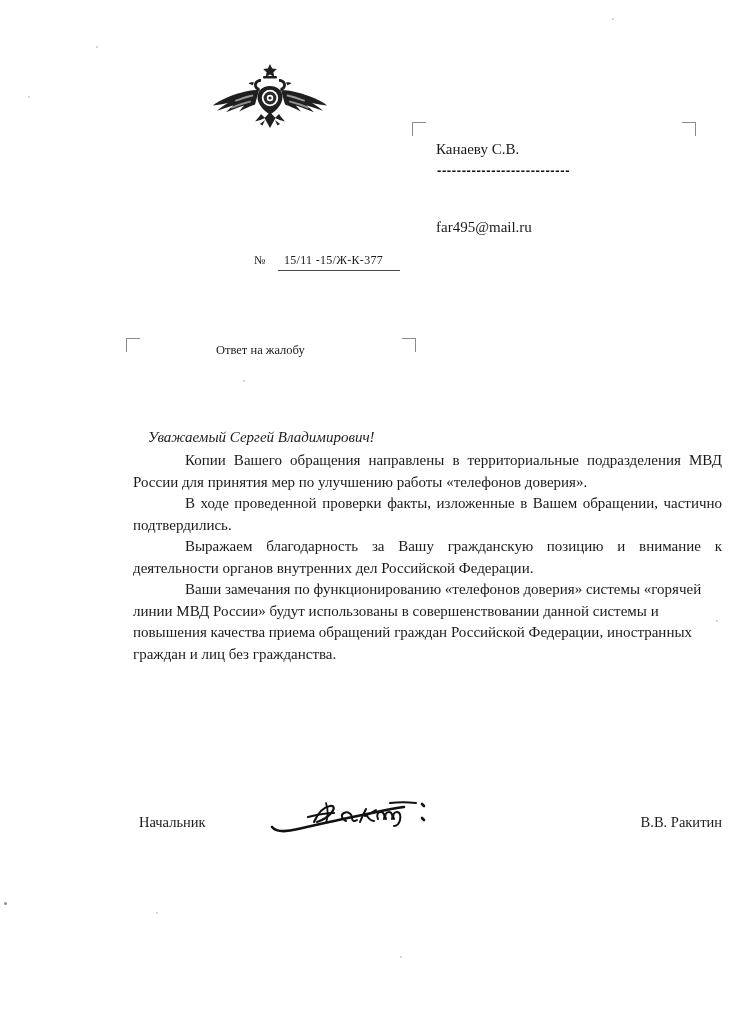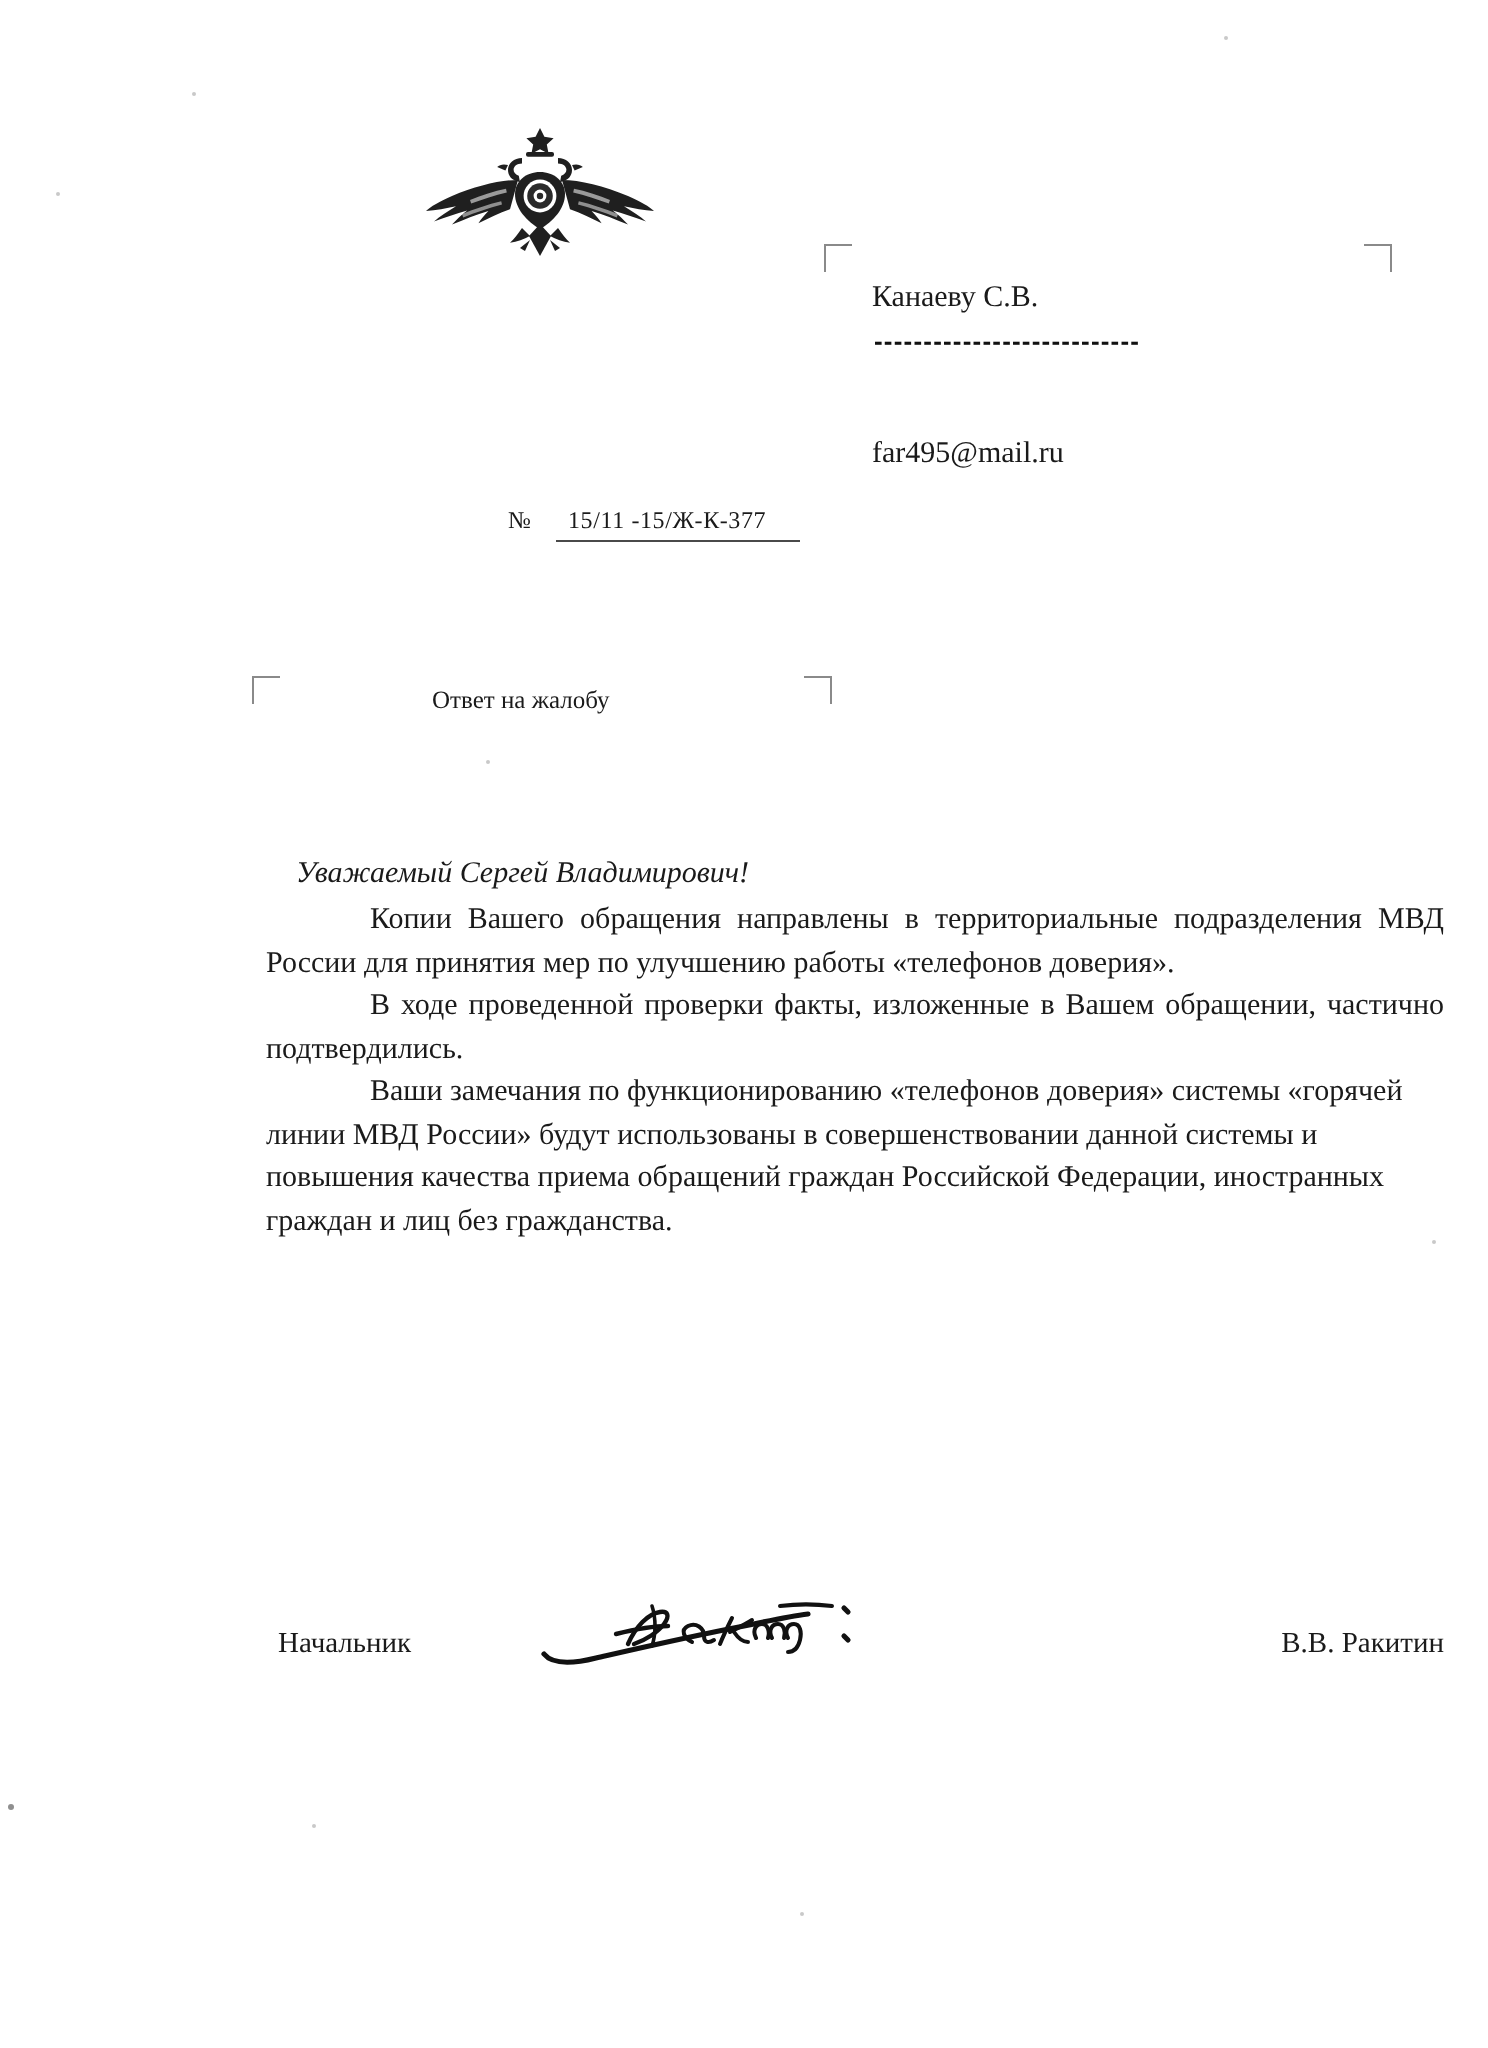--- a/index.html
+++ b/index.html
@@ -317,20 +317,21 @@
     <span class="corner tl"></span>
     <span class="corner tr"></span>
     <div class="subject-text">Ответ на жалобу</div>
   </div>
 
   <div class="salutation">Уважаемый Сергей Владимирович!</div>
 
   <div class="body">
     <p>Копии Вашего обращения направлены в территориальные подразделения МВД России для принятия мер по улучшению работы «телефонов доверия».</p>
     <p>В ходе проведенной проверки факты, изложенные в Вашем обращении, частично подтвердились.</p>
+    <p>Выражаем благодарность за Вашу гражданскую позицию и внимание к деятельности органов внутренних дел Российской Федерации.</p>
     <p>Ваши замечания по функционированию «телефонов доверия» системы «горячей линии МВД России» будут использованы в совершенствовании данной системы и повышения качества приема обращений граждан Российской Федерации, иностранных граждан и лиц без гражданства.</p>
   </div>
 
   <div class="sig-zone">
     <div class="sig-title">Начальник</div>
     <div class="sig-mark">
       <svg viewBox="0 0 215 50" xmlns="http://www.w3.org/2000/svg" aria-hidden="true">
         <g fill="none" stroke="#111111" stroke-linecap="round" stroke-linejoin="round">
 
           <path d="M4 36 C8 41 18 41 30 38 C52 33 78 27 104 22 C118 19 128 17 136 16" stroke-width="2.6"></path>

